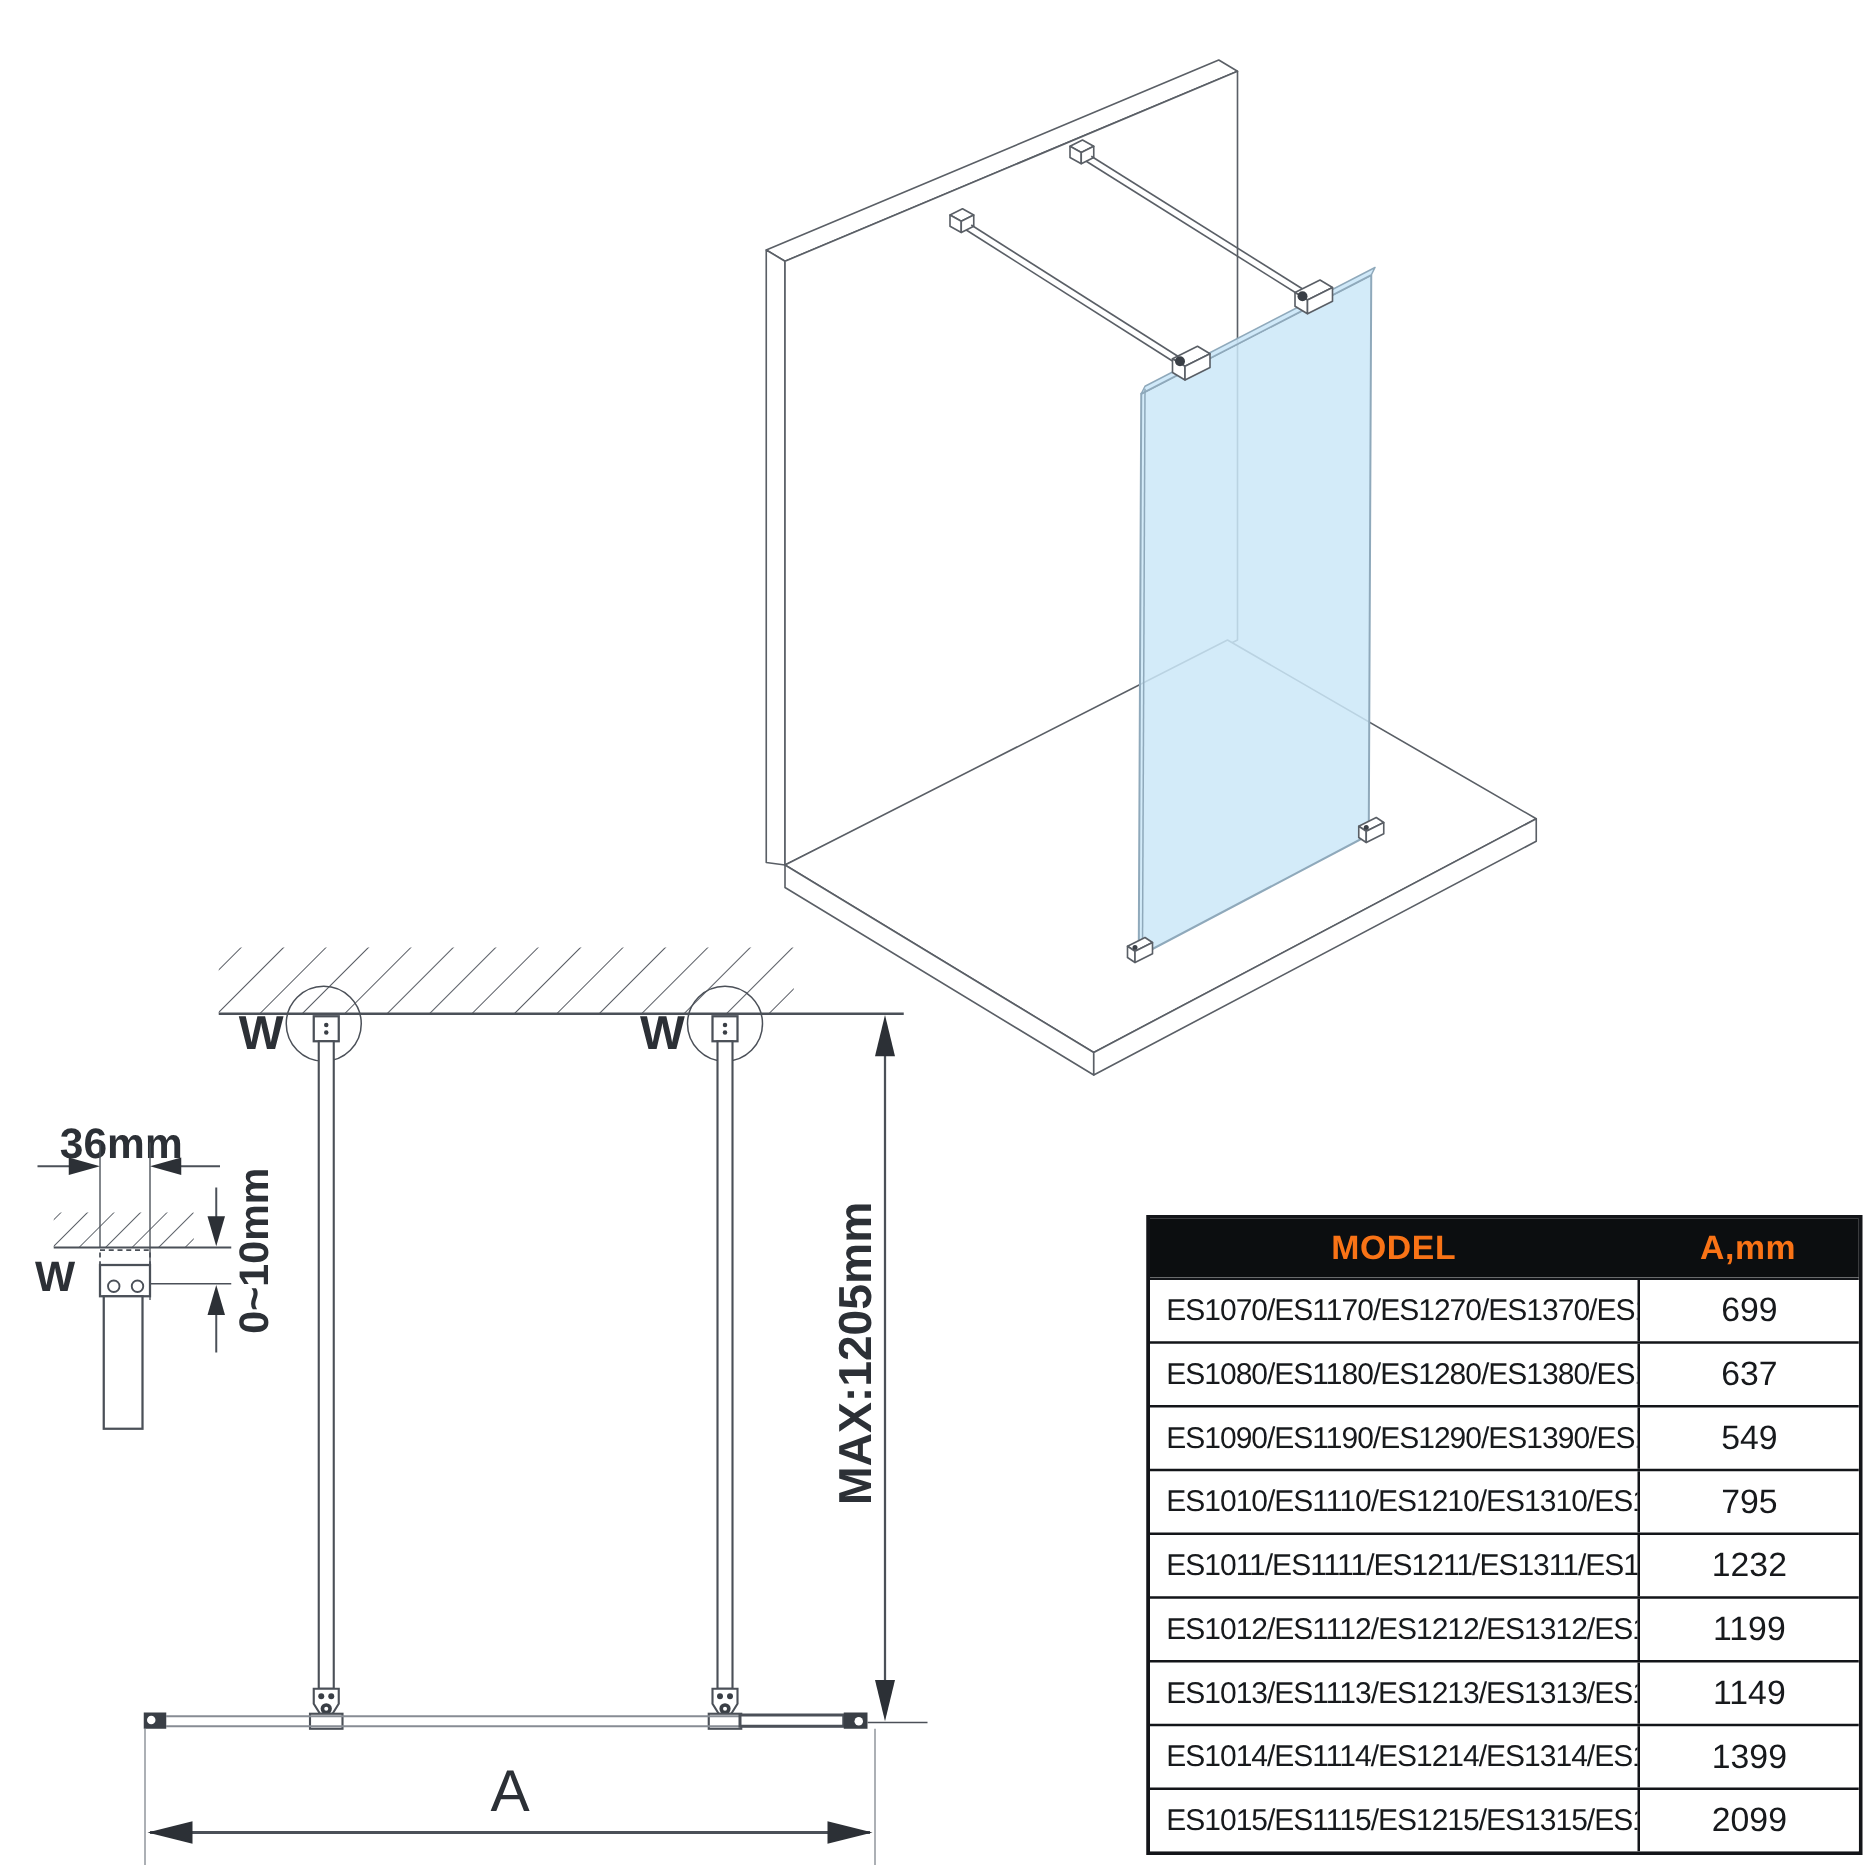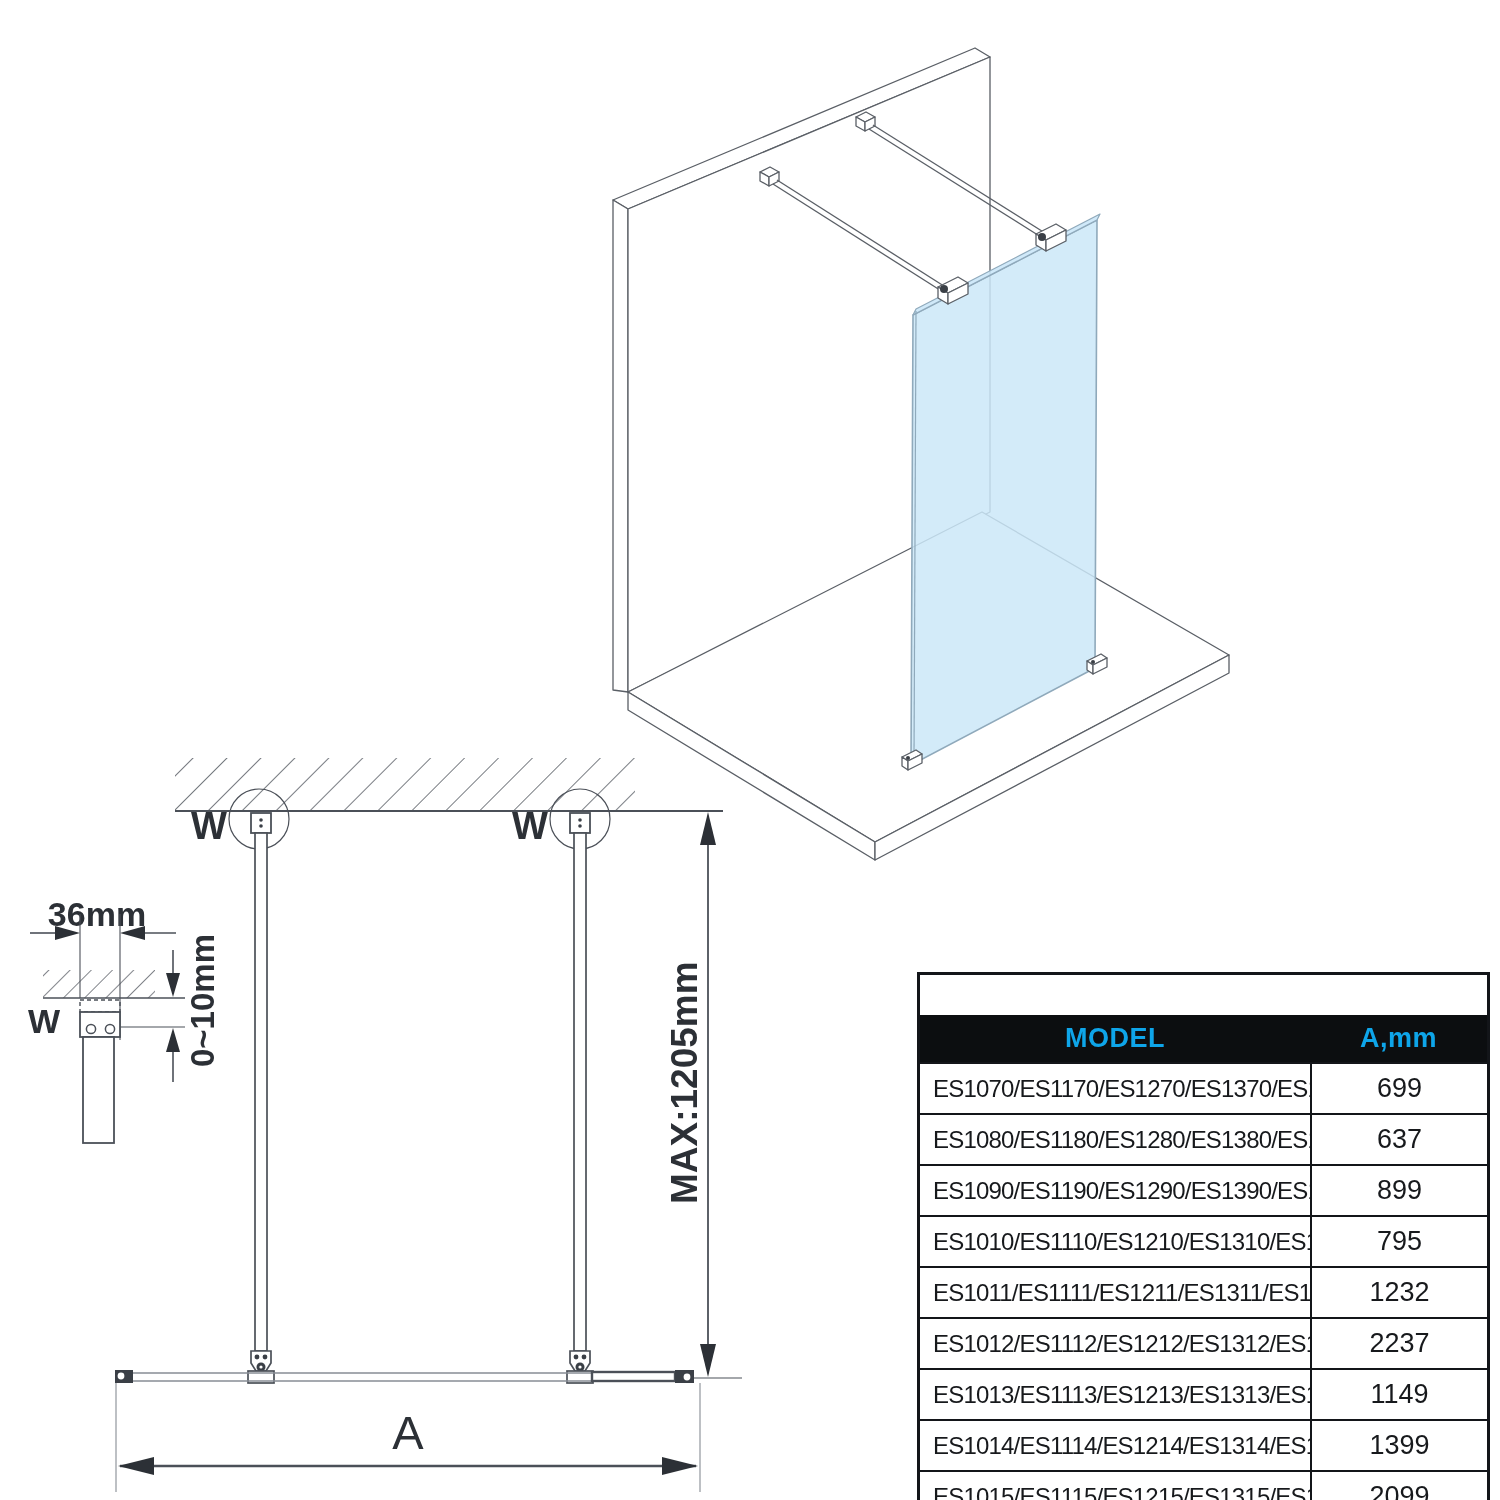--- a/index.html
+++ b/index.html
@@ -10,21 +10,21 @@
   svg { position:absolute; left:0; top:0; }
   svg text { font-family:"Liberation Sans", sans-serif; fill:#2c3036; }
 
   
   .spec-table {
     position:absolute; left:917px; top:972px; width:573px;
     border:3px solid #131519; box-sizing:border-box; background:#ffffff;
   }
   .spec-header {
     display:grid; grid-template-columns:390px 1fr; height:47px;
-    background:#0c0e10; color:#0ea5e9; align-items:center;margin-top:40px;
+    background:#0c0e10; color:#f97316; align-items:center;
   }
   .spec-header .hcell { text-align:center; font-weight:bold; font-size:27px; letter-spacing:0.5px; }
   .trow {
     display:grid; grid-template-columns:390px 1fr; height:49px;
     border-top:2px solid #131519; align-items:center; background:#ffffff;
   }
   .trow .model-cell {
     padding-left:13px; font-size:24px; color:#17191c; letter-spacing:-0.8px;
     white-space:nowrap; overflow:hidden;
   }
@@ -228,33 +228,33 @@
   <div class="trow">
     <div class="model-cell">ES1070/ES1170/ES1270/ES1370/ES1570</div>
     <div class="a-cell">699</div>
   </div>
   <div class="trow">
     <div class="model-cell">ES1080/ES1180/ES1280/ES1380/ES1580</div>
     <div class="a-cell">637</div>
   </div>
   <div class="trow">
     <div class="model-cell">ES1090/ES1190/ES1290/ES1390/ES1590</div>
-    <div class="a-cell">899</div>
+    <div class="a-cell">549</div>
   </div>
   <div class="trow">
     <div class="model-cell">ES1010/ES1110/ES1210/ES1310/ES1510</div>
     <div class="a-cell">795</div>
   </div>
   <div class="trow">
     <div class="model-cell">ES1011/ES1111/ES1211/ES1311/ES1511</div>
     <div class="a-cell">1232</div>
   </div>
   <div class="trow">
     <div class="model-cell">ES1012/ES1112/ES1212/ES1312/ES1512</div>
-    <div class="a-cell">2237</div>
+    <div class="a-cell">1199</div>
   </div>
   <div class="trow">
     <div class="model-cell">ES1013/ES1113/ES1213/ES1313/ES1513</div>
     <div class="a-cell">1149</div>
   </div>
   <div class="trow">
     <div class="model-cell">ES1014/ES1114/ES1214/ES1314/ES1514</div>
     <div class="a-cell">1399</div>
   </div>
   <div class="trow">

